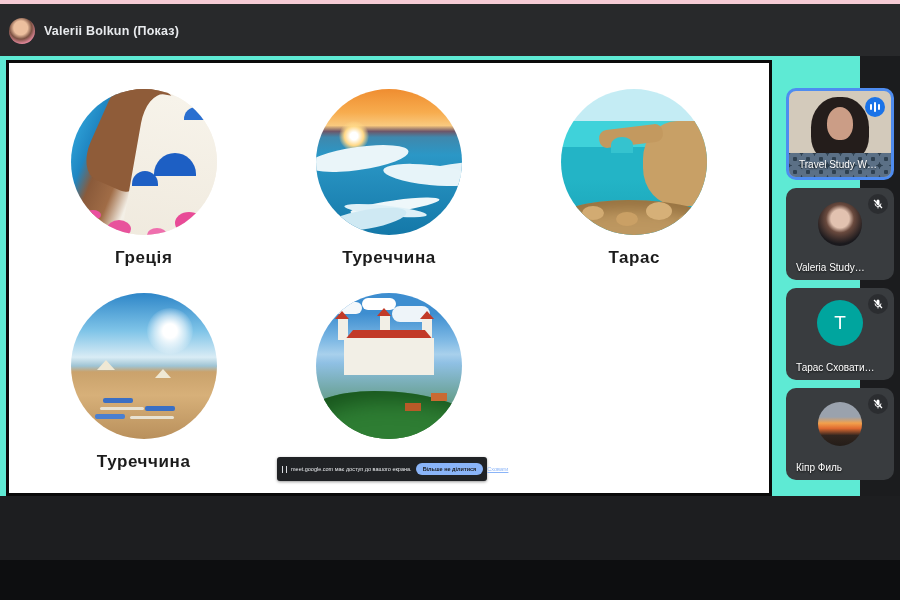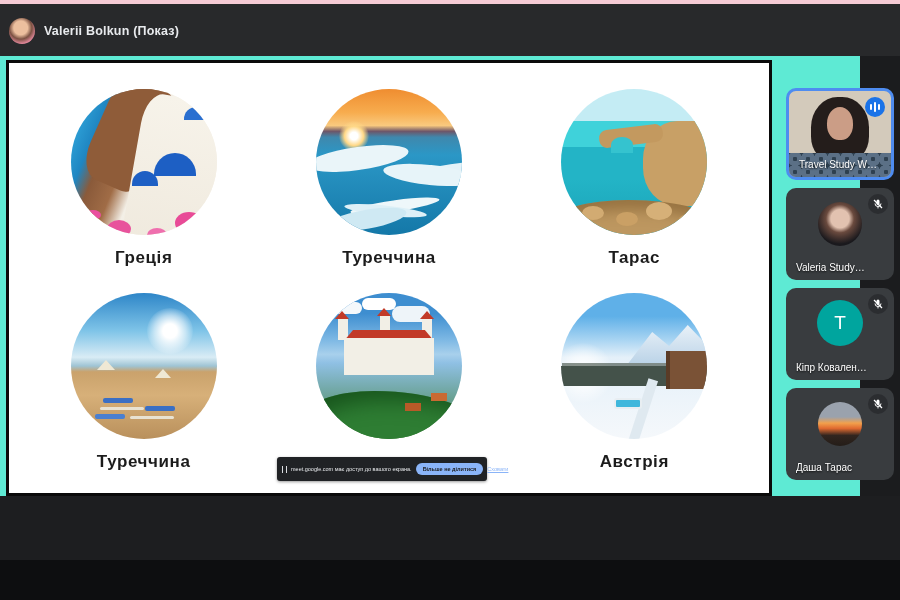--- a/index.html
+++ b/index.html
@@ -191,31 +191,20 @@
             <i class="twr2"></i>
             <i class="twr3"></i>
           <i class="roof"></i>
             <i class="keep"></i>
             <i class="tr"></i>
             <i class="or"></i>
         </div>
         <div class="dest-label"></div>
       </div>
 
-      <div class="cell">
-        <div class="ph austria">
-          <i class="glow"></i>
-            <i class="mt"></i>
-            <i class="pine"></i>
-            <i class="hotel"></i>
-            <i class="path"></i>
-            <i class="pool"></i>
-        </div>
-        <div class="dest-label">Австрія</div>
-      </div>
 
     </div>
   </div>
 
   <div class="share-banner">
     <span class="pause-icon"></span>
     <span class="share-msg">meet.google.com має доступ до вашого екрана.</span>
     <button class="stop-share-btn">Більше не ділитися</button>
     <span class="hide-link">Сховати</span>
   </div>
@@ -248,34 +237,34 @@
   <div class="tile tile3">
     <div class="mic-off-badge">
       <svg width="12" height="12" viewBox="0 0 24 24" fill="#fff">
         <path d="M12 3a3 3 0 0 1 3 3v5a3 3 0 0 1-6 0V6a3 3 0 0 1 3-3z"></path>
         <path d="M6 11a6 6 0 0 0 12 0" fill="none" stroke="#fff" stroke-width="2"></path>
         <rect x="11" y="16.5" width="2" height="4.5" rx="1"></rect>
         <line x1="4" y1="4" x2="20" y2="20" stroke="#fff" stroke-width="2.4"></line>
       </svg>
     </div>
     <div class="avatar-letter">T</div>
-    <div class="pname">Кіпр Ковален…</div>
+    <div class="pname">Тарас Сховати…</div>
   </div>
 
   <div class="tile tile4">
     <div class="mic-off-badge">
       <svg width="12" height="12" viewBox="0 0 24 24" fill="#fff">
         <path d="M12 3a3 3 0 0 1 3 3v5a3 3 0 0 1-6 0V6a3 3 0 0 1 3-3z"></path>
         <path d="M6 11a6 6 0 0 0 12 0" fill="none" stroke="#fff" stroke-width="2"></path>
         <rect x="11" y="16.5" width="2" height="4.5" rx="1"></rect>
         <line x1="4" y1="4" x2="20" y2="20" stroke="#fff" stroke-width="2.4"></line>
       </svg>
     </div>
     <div class="avatar-sunset"></div>
-    <div class="pname">Даша Тарас</div>
+    <div class="pname">Кіпр Филь</div>
   </div>
 
   <div class="meet-bar">
     
 
     
 
     
 
     

